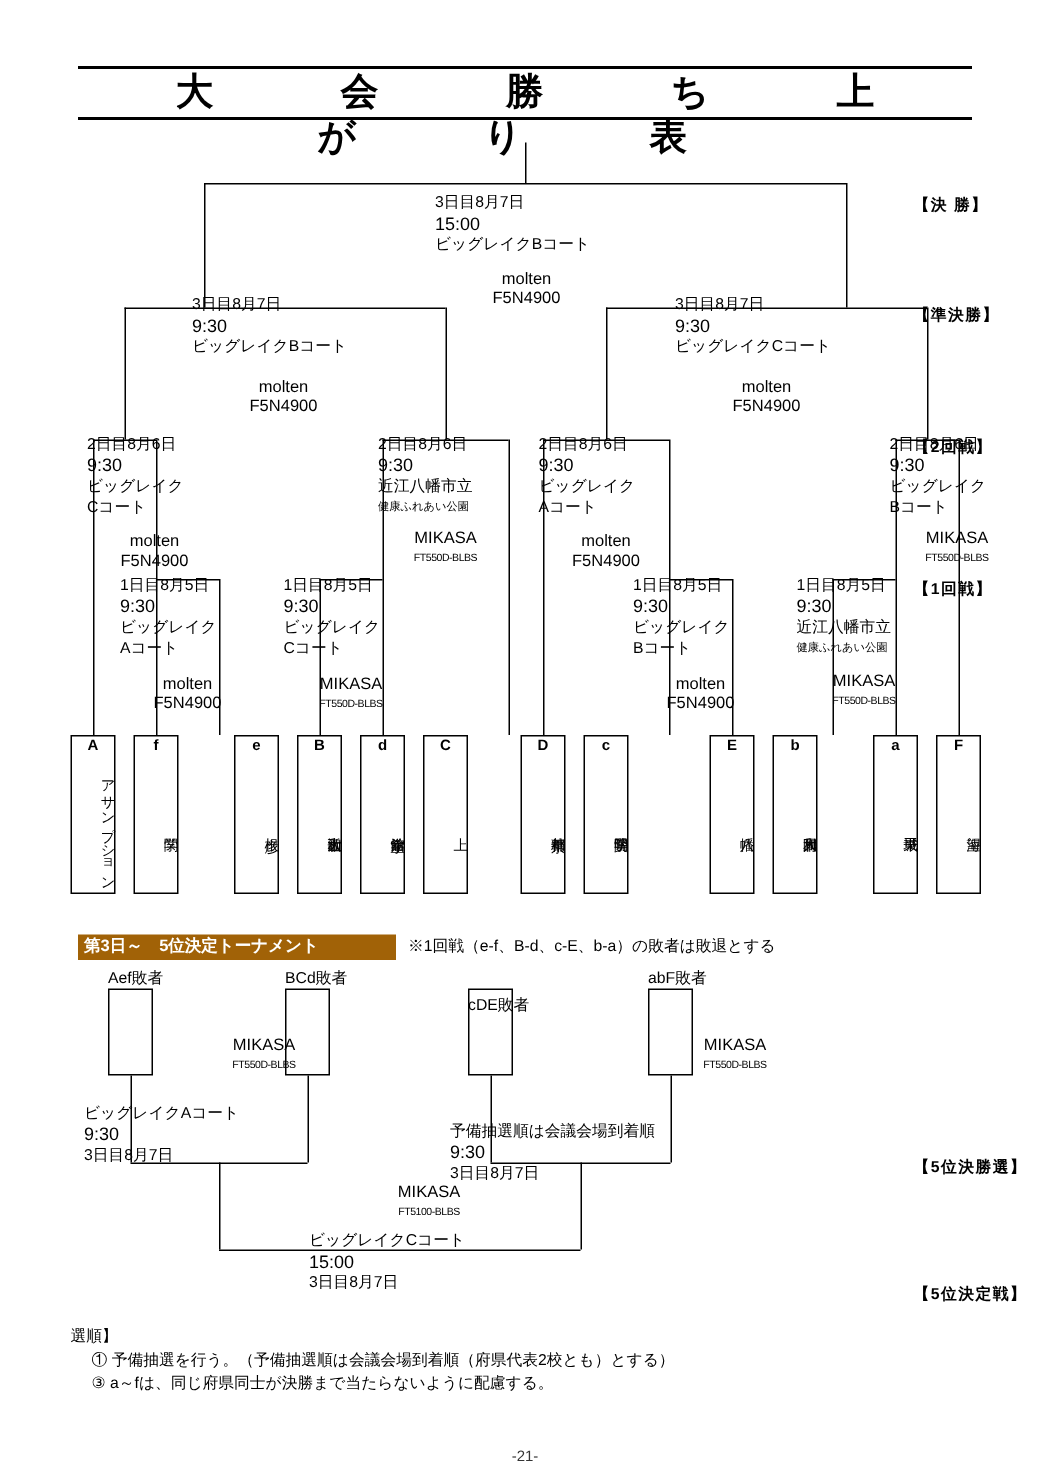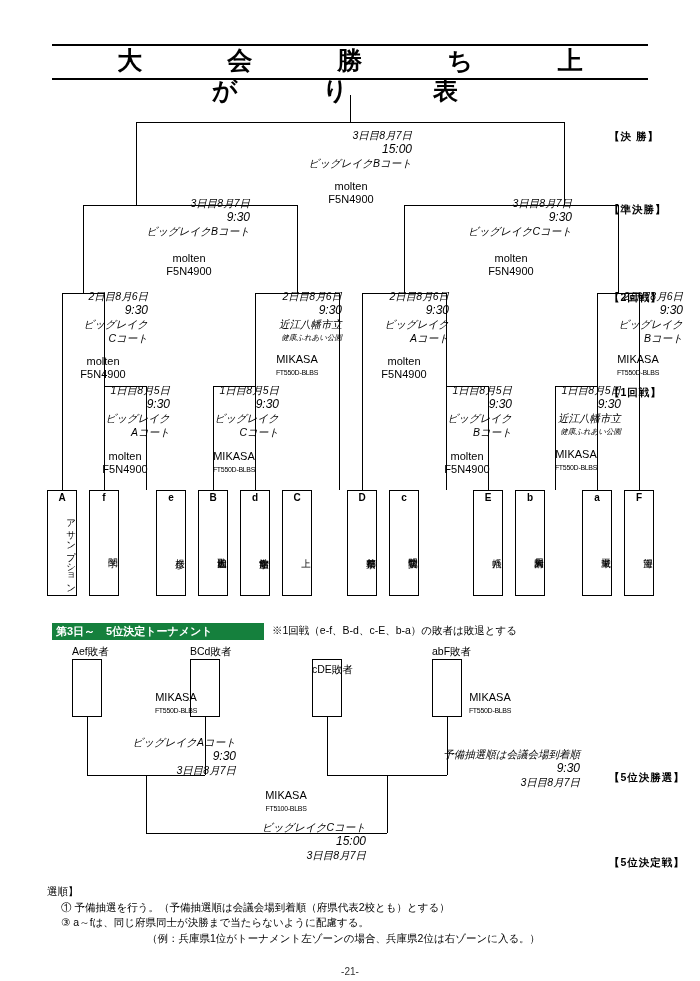--- a/index.html
+++ b/index.html
@@ -41,25 +41,24 @@
   .round-label {
     position: absolute;
     font-size: 10.5px;
     font-weight: bold;
     letter-spacing: 1px;
     white-space: nowrap;
   }
 
   .match {
     position: absolute;
-    text-align: right;
+    text-align: left;
     font-size: 10.5px;
     line-height: 14px;
     white-space: nowrap;
-    font-style: italic;
   }
   .match .big { font-size: 12px; }
   .ball {
     position: absolute;
     text-align: center;
     font-size: 11px;
     line-height: 13px;
     white-space: nowrap;
   }
   .ball .sub { font-size: 7px; letter-spacing: -0.3px; }
@@ -95,21 +94,21 @@
   .team .vname span {
     writing-mode: vertical-rl;
     text-orientation: upright;
   }
 
   
   #sec3-header {
     position: absolute;
     left: 52px; top: 623px;
     width: 212px; height: 17px;
-    background: #15803d;
+    background: #a16207;
     color: #ffffff;
     font-size: 11px;
     font-weight: bold;
     line-height: 17px;
     padding-left: 4px;
     box-sizing: border-box;
     white-space: nowrap;
   }
   #sec3-note {
     position: absolute;
@@ -454,16 +453,15 @@
   <div>3日目8月7日</div>
 </div>
 
 <div class="round-label" style="left:609px; top:771px;">【5位決勝選】</div>
 <div class="round-label" style="left:609px; top:856px;">【5位決定戦】</div>
 
 <div id="notes">
   <div class="hdr">選順】</div>
   <div class="indent1">① 予備抽選を行う。（予備抽選順は会議会場到着順（府県代表2校とも）とする）</div>
   <div class="indent1">③ a～fは、同じ府県同士が決勝まで当たらないように配慮する。</div>
-  <div class="indent2">（例：兵庫県1位がトーナメント左ゾーンの場合、兵庫県2位は右ゾーンに入る。）</div>
 </div>
 
 <div id="pagenum">-21-</div>
 
 </body></html>

